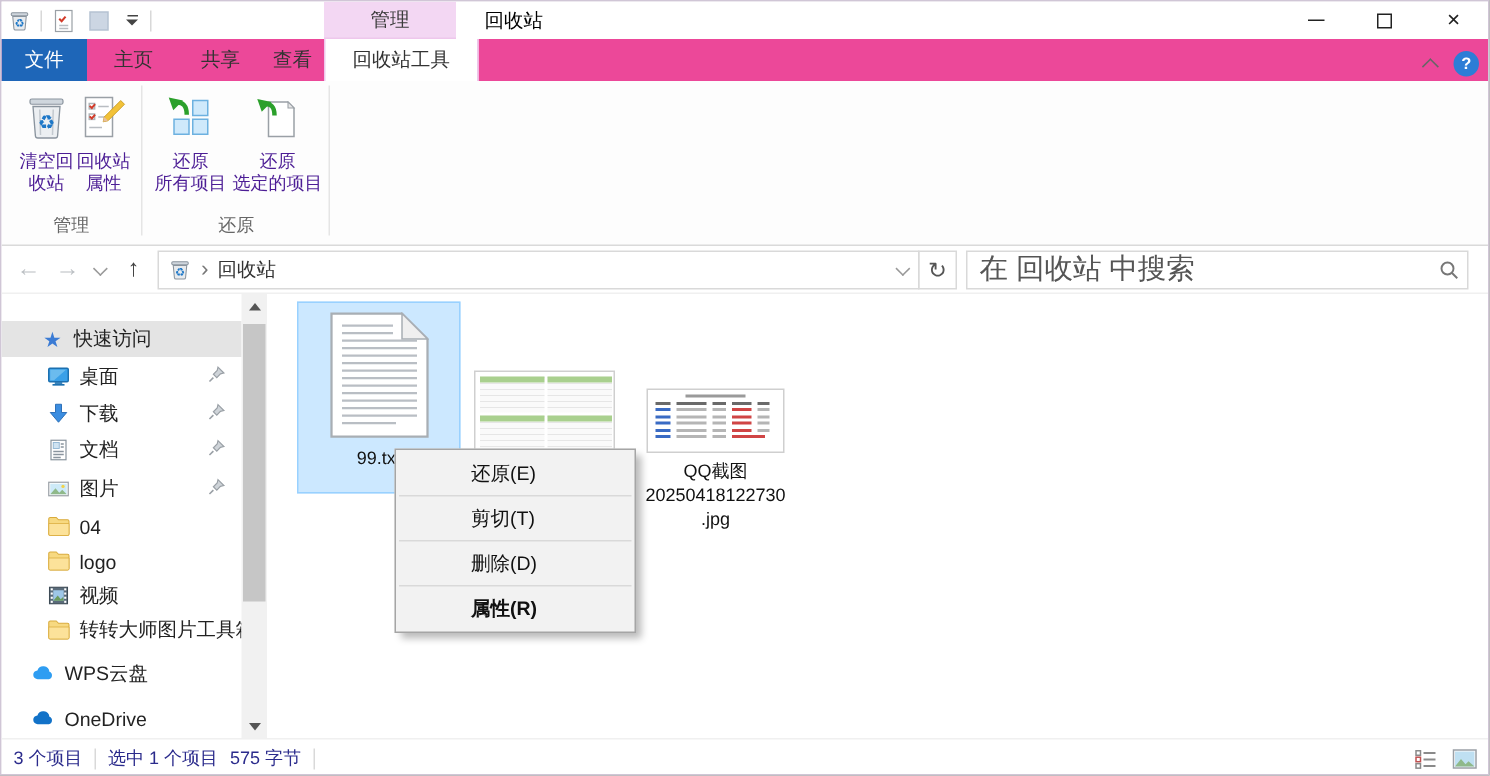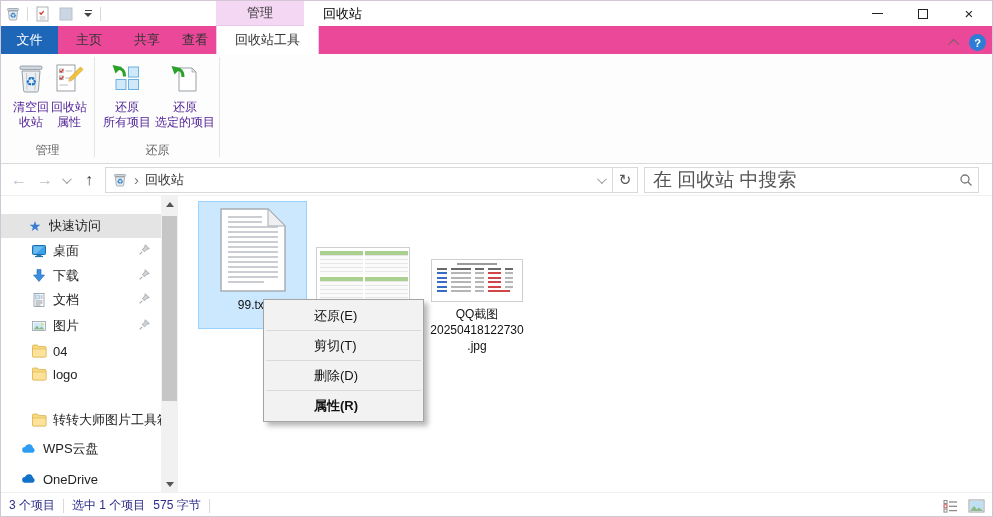--- a/index.html
+++ b/index.html
@@ -342,20 +342,38 @@
     <div class="side-item" style="top:166px;">
       <span class="ic" style="margin-left:30px;">
         <svg width="16" height="16" viewBox="0 0 16 16">
             <path d="M1.5 4V3a1 1 0 0 1 1-1h4L8 3.5h6a1 1 0 0 1 1 1V13a1 1 0 0 1-1 1H2.5a1 1 0 0 1-1-1Z" fill="#f7d981" stroke="#d9ab3c" stroke-width=".7"></path>
             <path d="M1.5 6h13.5V13a1 1 0 0 1-1 1H2.5a1 1 0 0 1-1-1Z" fill="#fce29a" stroke="#d9ab3c" stroke-width=".5"></path>
           </svg>
       </span>
       <span class="lbl">logo</span>
     </div>
 
+    <div class="side-item" style="top:189px;">
+      <span class="ic" style="margin-left:30px;">
+        <svg width="16" height="16" viewBox="0 0 16 16">
+            <rect x="2" y="2.5" width="12" height="11" fill="#5a6b7a" stroke="#3d4a55" stroke-width=".7"></rect>
+            <rect x="4.5" y="4.5" width="7" height="7" fill="#9ec7e8"></rect>
+            <path d="M4.5 11.5l3-3.5 2 2.5 1.5-1.5.5 2.5Z" fill="#6b9b5e"></path>
+            <rect x="2.8" y="3.2" width="1.4" height="1.4" fill="#fff"></rect>
+            <rect x="2.8" y="6" width="1.4" height="1.4" fill="#fff"></rect>
+            <rect x="2.8" y="8.8" width="1.4" height="1.4" fill="#fff"></rect>
+            <rect x="2.8" y="11.5" width="1.4" height="1.4" fill="#fff"></rect>
+            <rect x="11.8" y="3.2" width="1.4" height="1.4" fill="#fff"></rect>
+            <rect x="11.8" y="6" width="1.4" height="1.4" fill="#fff"></rect>
+            <rect x="11.8" y="8.8" width="1.4" height="1.4" fill="#fff"></rect>
+            <rect x="11.8" y="11.5" width="1.4" height="1.4" fill="#fff"></rect>
+          </svg>
+      </span>
+      <span class="lbl">视频</span>
+    </div>
 
     <div class="side-item" style="top:212px;">
       <span class="ic" style="margin-left:30px;">
         <svg width="16" height="16" viewBox="0 0 16 16">
             <path d="M1.5 4V3a1 1 0 0 1 1-1h4L8 3.5h6a1 1 0 0 1 1 1V13a1 1 0 0 1-1 1H2.5a1 1 0 0 1-1-1Z" fill="#f7d981" stroke="#d9ab3c" stroke-width=".7"></path>
             <path d="M1.5 6h13.5V13a1 1 0 0 1-1 1H2.5a1 1 0 0 1-1-1Z" fill="#fce29a" stroke="#d9ab3c" stroke-width=".5"></path>
           </svg>
       </span>
       <span class="lbl">转转大师图片工具箱</span>
     </div>

